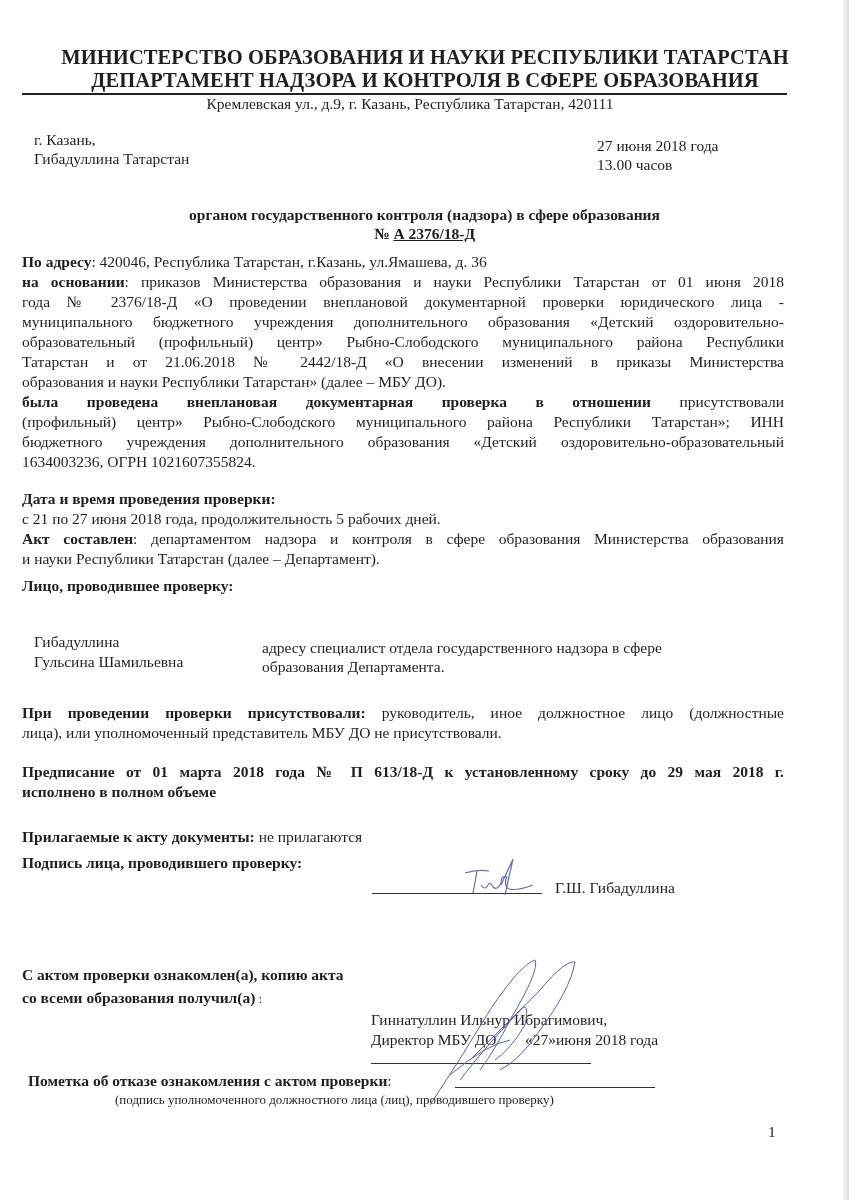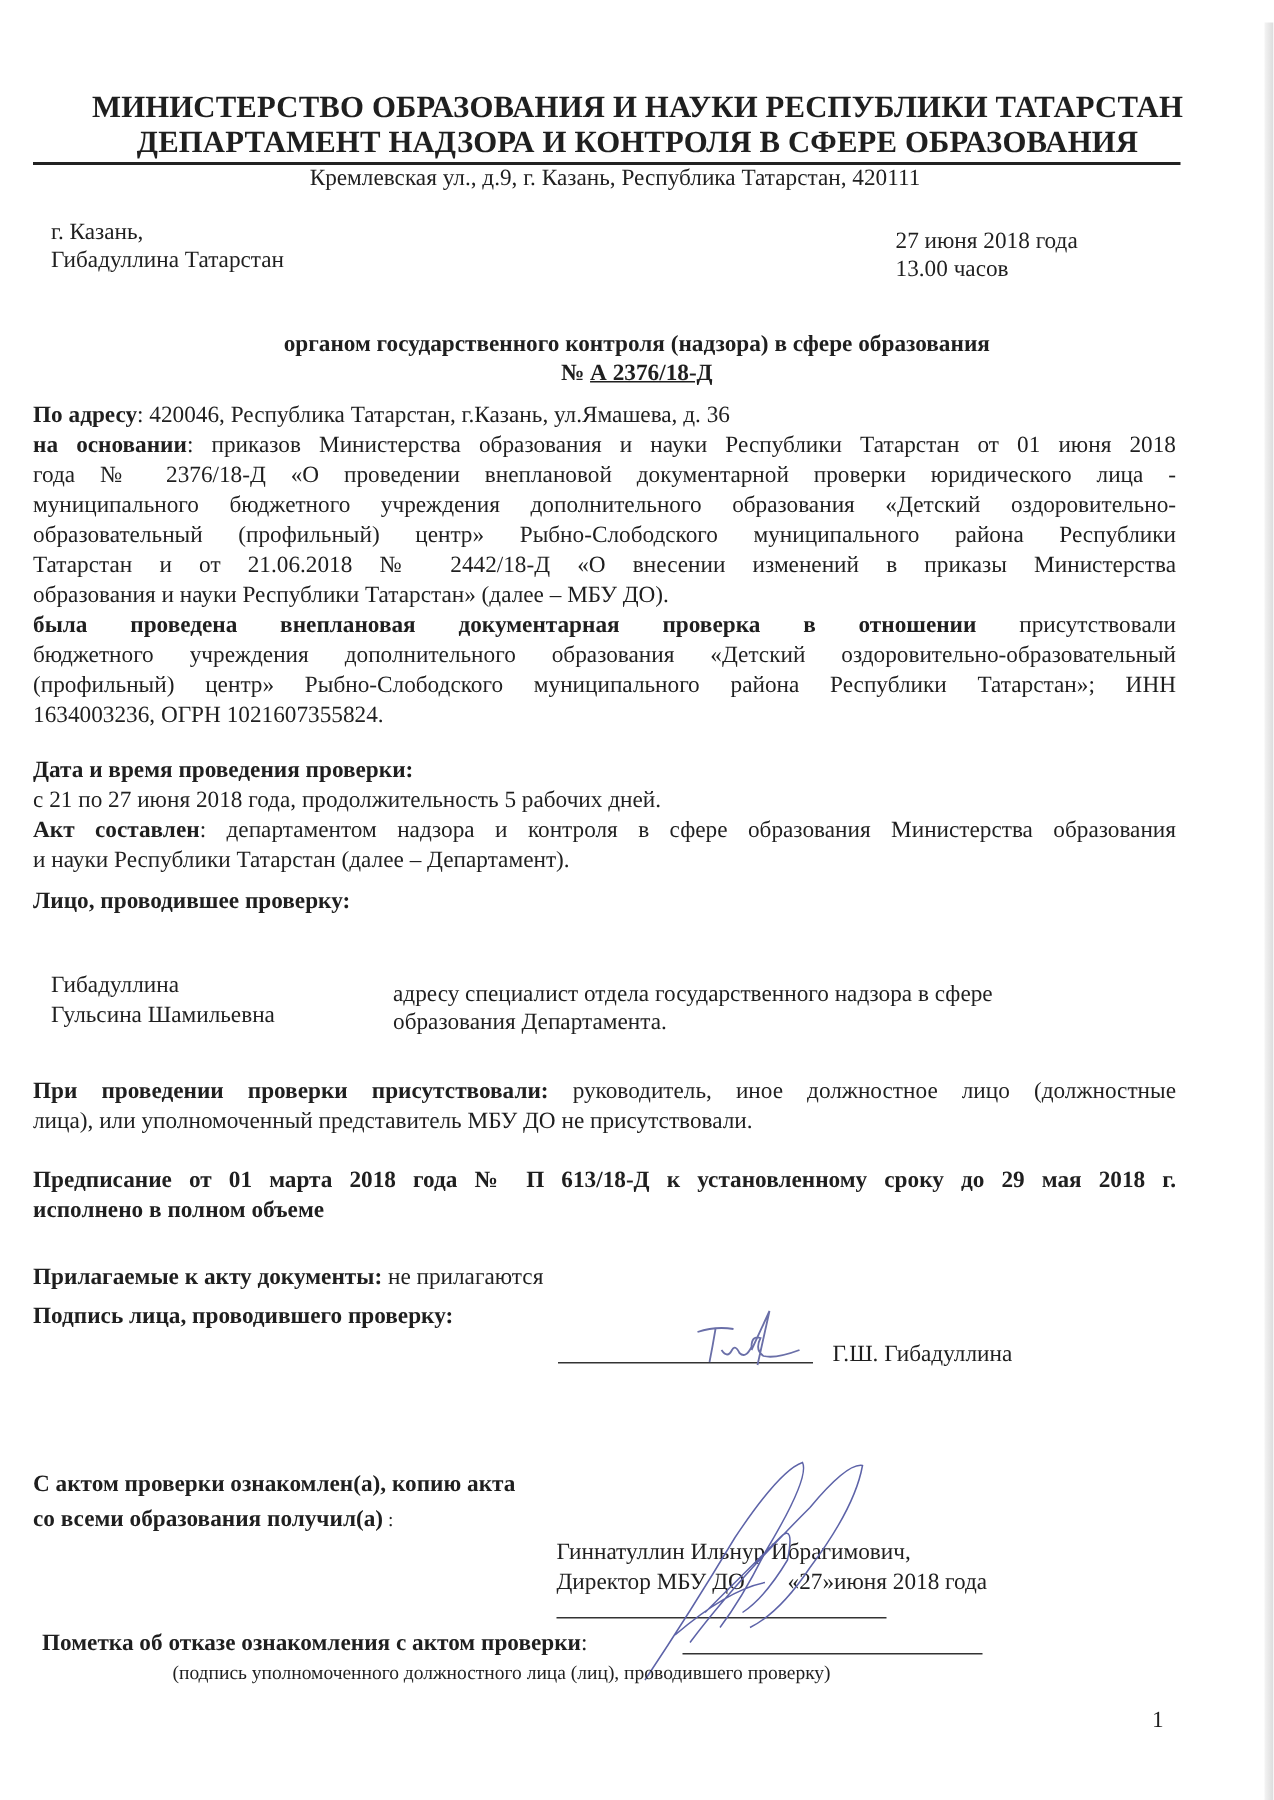--- a/index.html
+++ b/index.html
@@ -1,20 +1,20 @@
 <!DOCTYPE html>
 <html><head>
 <meta charset="utf-8">
 <style>
   html, body { margin: 0; padding: 0; }
   body {
     width: 849px; height: 1200px; background: #ffffff; position: relative; overflow: hidden;
     font-family: "Liberation Serif", serif; color: #1f1f1f;
   }
-  .page { position: absolute; left: 0; top: 15px; width: 849px; height: 848px; }
+  .page { position: absolute; left: 0; top: 0; width: 849px; height: 848px; }
   .right-edge { position: absolute; right: 0; top: 0; width: 6px; height: 1200px;
     background: linear-gradient(to right, #f4f4f4, #dcdcdc); }
   .hdr { position: absolute; left: 30px; width: 790px; text-align: center;
     font-weight: bold; font-size: 20.5px; letter-spacing: 0.1px; }
   .hdr1 { top: 46px; }
   .hdr2 { top: 69px; }
   .hdr-rule { position: absolute; left: 22px; top: 93px; width: 765px; height: 2px; background: #222; }
   .hdr-addr { position: absolute; left: 0; width: 820px; top: 95px; text-align: center; font-size: 15.5px; }
   .t { position: absolute; font-size: 15.5px; line-height: 20px; white-space: nowrap; }
   .just { position: absolute; left: 22px; width: 762px; font-size: 15.5px; line-height: 20px; text-align: justify; }
@@ -58,22 +58,22 @@
     <span class="ln"><span class="b">на основании</span><span>: приказов Министерства образования и науки Республики Татарстан от 01 июня 2018</span></span>
     <span class="ln">года № 2376/18-Д «О проведении внеплановой документарной проверки юридического лица -</span>
     <span class="ln">муниципального бюджетного учреждения дополнительного образования «Детский оздоровительно-</span>
     <span class="ln">образовательный (профильный) центр» Рыбно-Слободского муниципального района Республики</span>
     <span class="ln">Татарстан и от 21.06.2018 № 2442/18-Д «О внесении изменений в приказы Министерства</span>
     <span class="ln last">образования и науки Республики Татарстан» (далее – МБУ ДО).</span>
   </div>
 
   <div class="just" style="top:392px;">
     <span class="ln"><span class="b">была проведена внеплановая документарная проверка в отношении</span><span> присутствовали</span></span>
+    <span class="ln">(профильный) центр» Рыбно-Слободского муниципального района Республики Татарстан»; ИНН</span>
     <span class="ln">бюджетного учреждения дополнительного образования «Детский оздоровительно-образовательный</span>
-    <span class="ln">(профильный) центр» Рыбно-Слободского муниципального района Республики Татарстан»; ИНН</span>
     <span class="ln last">1634003236, ОГРН 1021607355824.</span>
   </div>
 
   <div class="t b" style="left:22px; top:489px;">Дата и время проведения проверки:</div>
   <div class="t" style="left:22px; top:509px;">с 21 по 27 июня 2018 года, продолжительность 5 рабочих дней.</div>
 
   <div class="just" style="top:529px;">
     <span class="ln"><span class="b">Акт составлен</span><span>: департаментом надзора и контроля в сфере образования Министерства образования</span></span>
     <span class="ln last">и науки Республики Татарстан (далее – Департамент).</span>
   </div>

